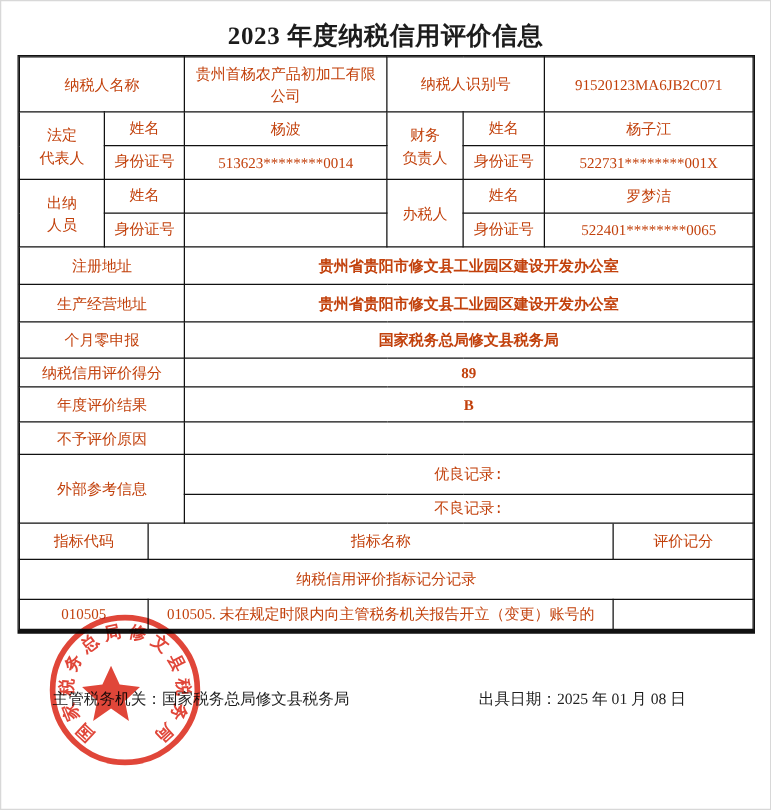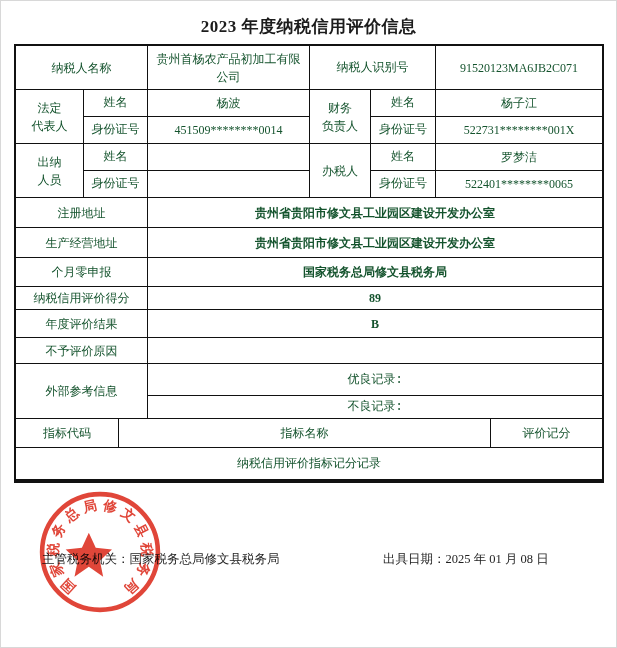--- a/index.html
+++ b/index.html
@@ -3,27 +3,27 @@
 <meta charset="utf-8">
 <style>
   html,body{margin:0;padding:0;background:#ffffff;}
   .page{
     position:relative;width:617px;height:648px;background:#ffffff;overflow:hidden;
     font-family:"Liberation Serif","DejaVu Serif",serif;color:#262626;
     box-shadow:inset 0 0 0 1px #d8d8d8;
   }
   .doc-title{
     position:absolute;top:15px;left:0;width:100%;text-align:center;
-    font-size:17px;font-weight:bold;letter-spacing:0.5px;color:#1c1c1c;
+    font-size:20px;font-weight:bold;letter-spacing:0.5px;color:#1c1c1c;
   }
   .tbl-wrap{
     position:absolute;left:14px;top:44px;width:588px;
     border:1px solid #111;border-bottom-width:3px;background:#fff;
   }
-  table.tbl{border-collapse:collapse;width:100%;table-layout:fixed;font-size:12px;color:#14532d;}
+  table.tbl{border-collapse:collapse;width:100%;table-layout:fixed;font-size:12px;color:#c2410c;}
   .tbl td{
     border:1px solid #111;text-align:center;vertical-align:middle;
     padding:2px 4px;line-height:1.5;overflow:hidden;
   }
   .tbl2 tr:first-child td{border-top:none;}
   .tl{text-align:left;padding-left:28px;}
   .tl2{text-align:left;padding-left:7px;font-family:Liberation Mono, monospace;}
   .pre{white-space:pre-line;line-height:1.45;}
   .off{padding-right:117px;font-weight:bold;}  
   .seal{
@@ -65,21 +65,21 @@
 代表人</td>
         <td class="tl2">姓名</td>
         <td>杨波</td>
         <td rowspan="2" class="pre">财务
 负责人</td>
         <td class="tl2">姓名</td>
         <td>杨子江</td>
       </tr>
       <tr style="height:27px">
         <td class="tl2">身份证号</td>
-        <td>451509********0014</td>
+        <td>513623********0014</td>
         <td class="tl2">身份证号</td>
         <td>522731********001X</td>
       </tr>
       <tr style="height:27px">
         <td rowspan="2" class="pre">出纳
 人员</td>
         <td class="tl2">姓名</td>
         <td></td>
         <td rowspan="2" class="pre">办税人</td>
         <td class="tl2">姓名</td>
@@ -133,20 +133,25 @@
       </colgroup>
       <tbody>
           <tr style="height:28px">
         <td>指标代码</td>
         <td>指标名称</td>
         <td>评价记分</td>
       </tr>
       <tr style="height:32px">
         <td colspan="3">纳税信用评价指标记分记录</td>
       </tr>
+      <tr style="height:24px">
+        <td>010505</td>
+        <td>010505. 未在规定时限内向主管税务机关报告开立（变更）账号的</td>
+        <td></td>
+      </tr>
     </tbody>
       </table>
   </div>
 
   <div class="footer-line">
     <span class="footer-authority">
       <span>主管税务机关：</span><span>国家税务总局修文县税务局</span>
     </span>
     <span class="footer-date">
       <span>出具日期：</span><span>2025 年 01 月 08 日</span>

